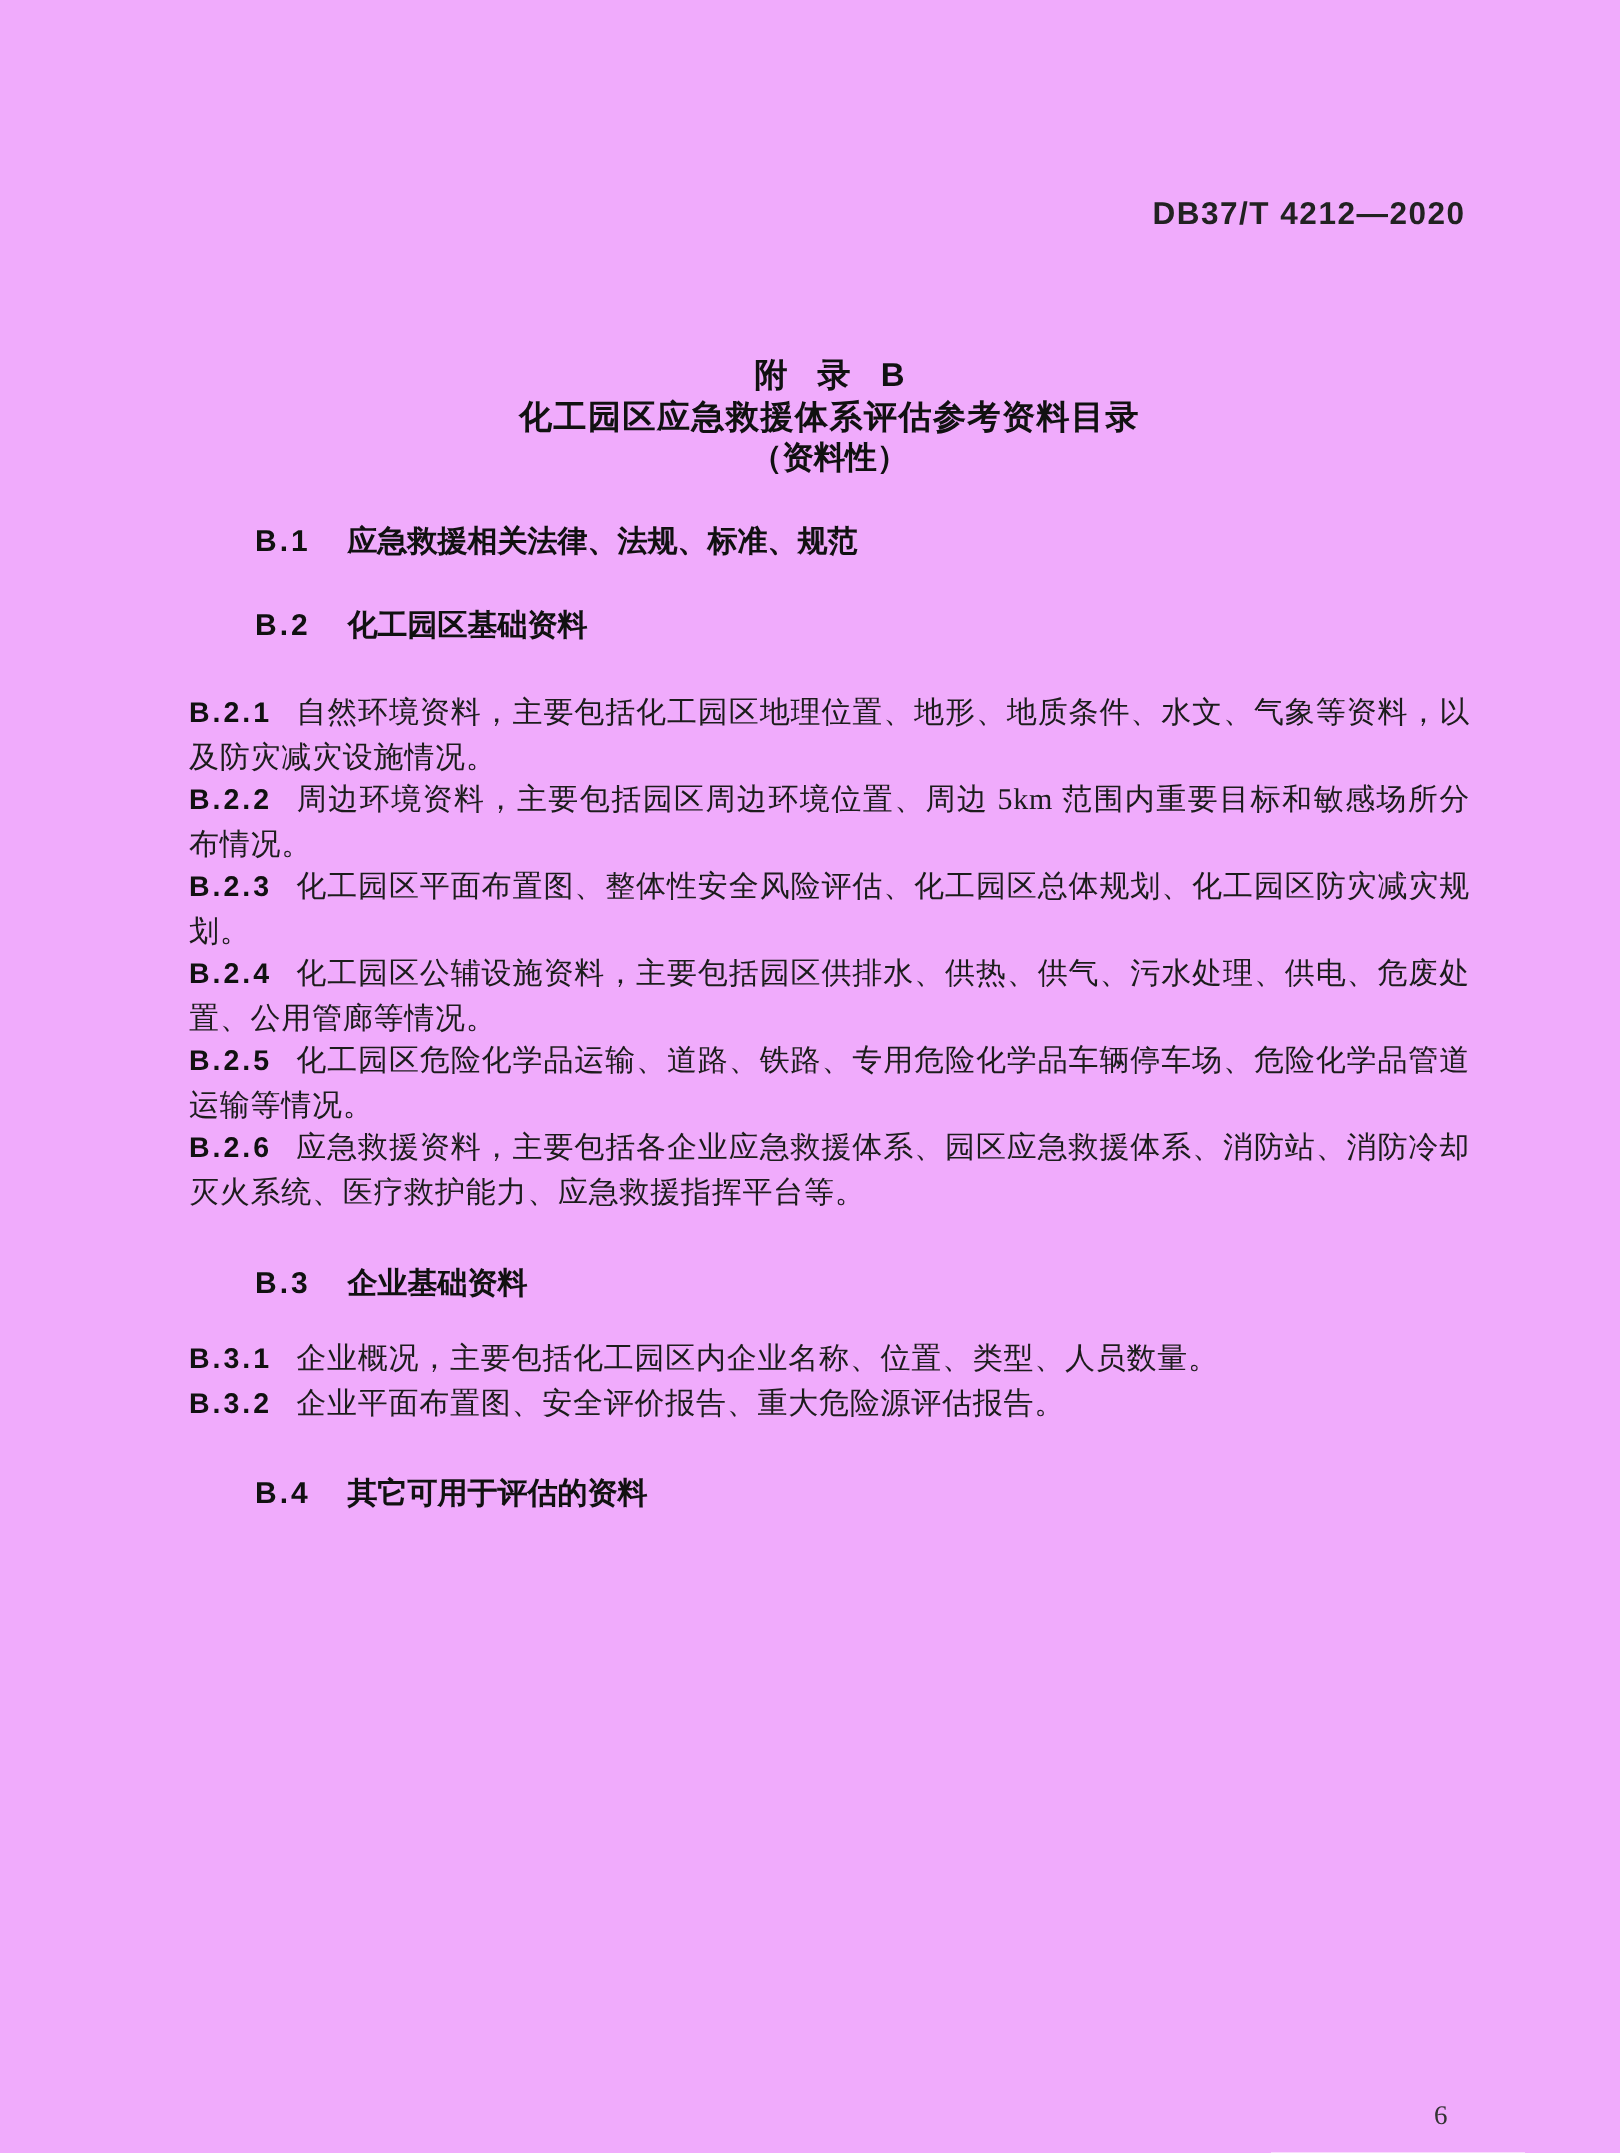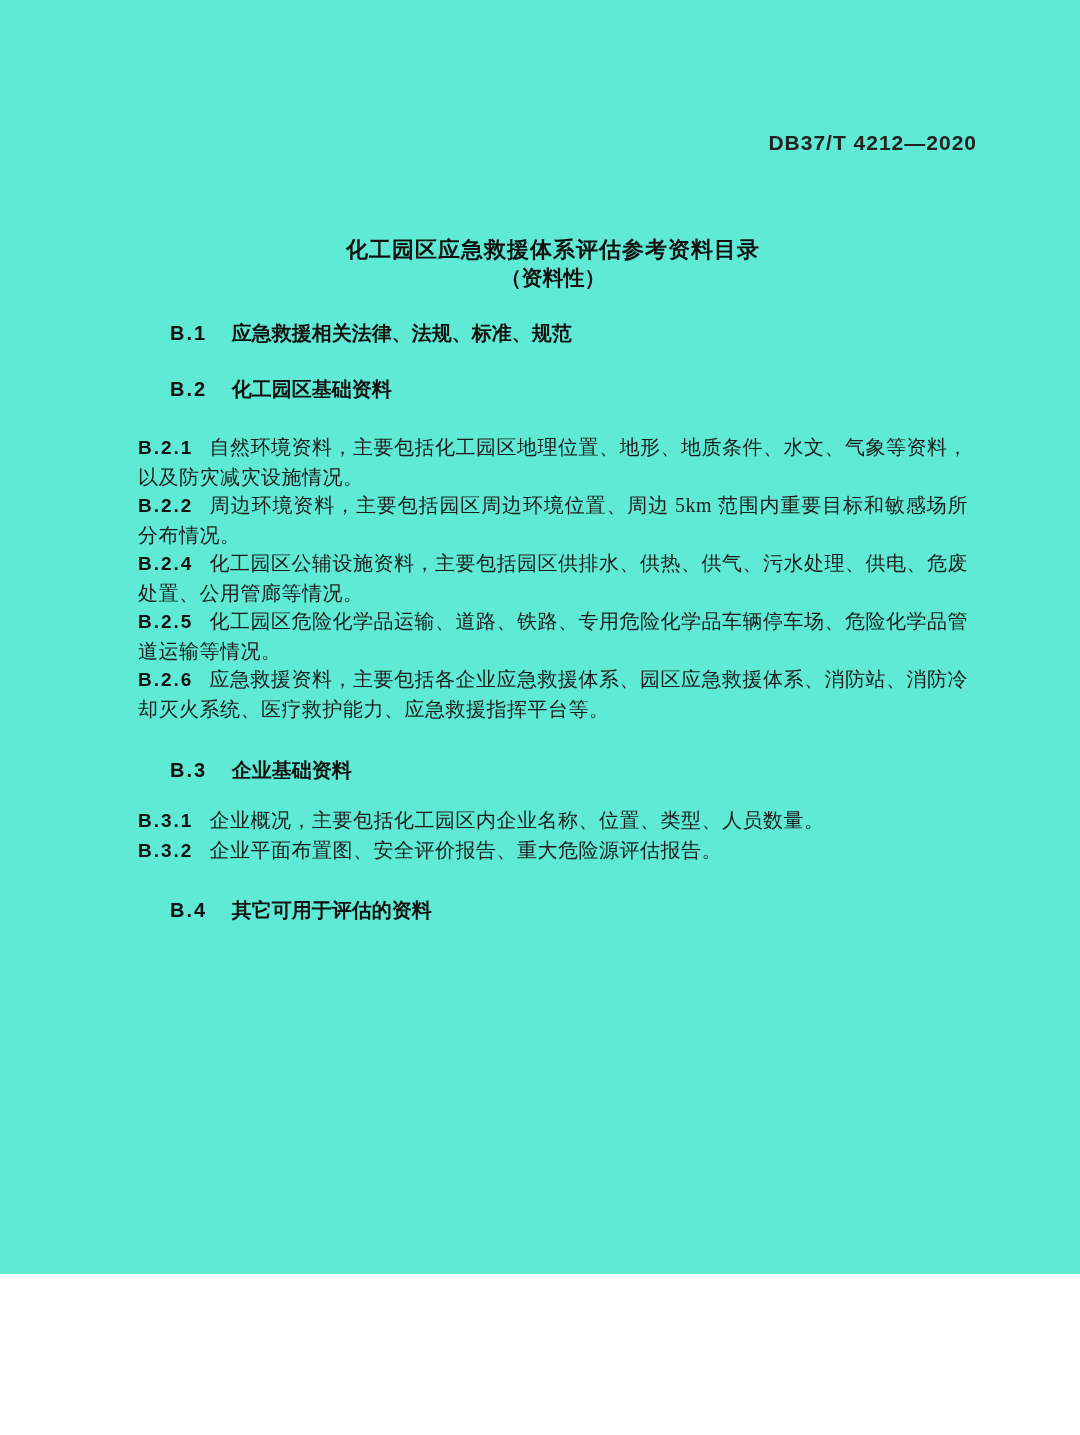--- a/index.html
+++ b/index.html
@@ -3,22 +3,22 @@
 <meta charset="utf-8">
 <style>
   html, body {
     margin: 0;
     padding: 0;
     background: #ffffff;
   }
   .page {
     position: relative;
     width: 1080px;
-    height: 1274px;
-    background: #5eead4;
+    height: 1435px;
+    background: #f0abfc;
     color: #1c1c1c;
     font-family: "Liberation Serif", "DejaVu Serif", serif;
     overflow: hidden;
   }
   .doc-number {
     position: absolute;
     top: 131px;
     right: 103px;
     font-family: "Liberation Sans", "DejaVu Sans", sans-serif;
     font-weight: 600;
@@ -61,21 +61,21 @@
   .sec-num {
     letter-spacing: 2px;
     margin-right: 19px;
     margin-left: 44px;
   }
   #sec-b1 { margin-top: 28px; }
   #sec-b2 { margin-top: 30px; }
   #sec-b3 { margin-top: 34px; }
   #sec-b4 { margin-top: 32px; }
   .clauses {
-    margin: 12px;
+    margin: 0;
   }
   #clauses-b2 { margin-top: 31px; }
   #clauses-b3 { margin-top: 23px; }
   .clause {
     margin: 0;
     font-size: 20px;
     line-height: 28.5px;
     letter-spacing: 0.5px;
     text-align: justify;
     color: #1c1c1c;
@@ -100,40 +100,44 @@
 </head>
 <body>
 
 <div class="page">
 
   <div class="doc-number">DB37/T 4212—2020</div>
 
   <div class="content">
 
     <div class="title-block">
+      <div class="title-line title-appendix">附 录 B</div>
       <div class="title-line title-subtitle">化工园区应急救援体系评估参考资料目录</div>
       <div class="title-line title-note">（资料性）</div>
     </div>
 
     <h2 class="sec" id="sec-b1">
       <span class="sec-num">B.1</span>
       <span class="sec-title">应急救援相关法律、法规、标准、规范</span>
     </h2>
 
     <h2 class="sec" id="sec-b2">
       <span class="sec-num">B.2</span>
       <span class="sec-title">化工园区基础资料</span>
     </h2>
 
     <div class="clauses" id="clauses-b2">
       <p class="clause">
         <span class="clause-num">B.2.1</span><span class="clause-text">自然环境资料，主要包括化工园区地理位置、地形、地质条件、水文、气象等资料，以及防灾减灾设施情况。</span>
       </p>
       <p class="clause">
         <span class="clause-num">B.2.2</span><span class="clause-text">周边环境资料，主要包括园区周边环境位置、周边 5km 范围内重要目标和敏感场所分布情况。</span>
+      </p>
+      <p class="clause">
+        <span class="clause-num">B.2.3</span><span class="clause-text">化工园区平面布置图、整体性安全风险评估、化工园区总体规划、化工园区防灾减灾规划。</span>
       </p>
       <p class="clause">
         <span class="clause-num">B.2.4</span><span class="clause-text">化工园区公辅设施资料，主要包括园区供排水、供热、供气、污水处理、供电、危废处置、公用管廊等情况。</span>
       </p>
       <p class="clause">
         <span class="clause-num">B.2.5</span><span class="clause-text">化工园区危险化学品运输、道路、铁路、专用危险化学品车辆停车场、危险化学品管道运输等情况。</span>
       </p>
       <p class="clause">
         <span class="clause-num">B.2.6</span><span class="clause-text">应急救援资料，主要包括各企业应急救援体系、园区应急救援体系、消防站、消防冷却灭火系统、医疗救护能力、应急救援指挥平台等。</span>
       </p>

